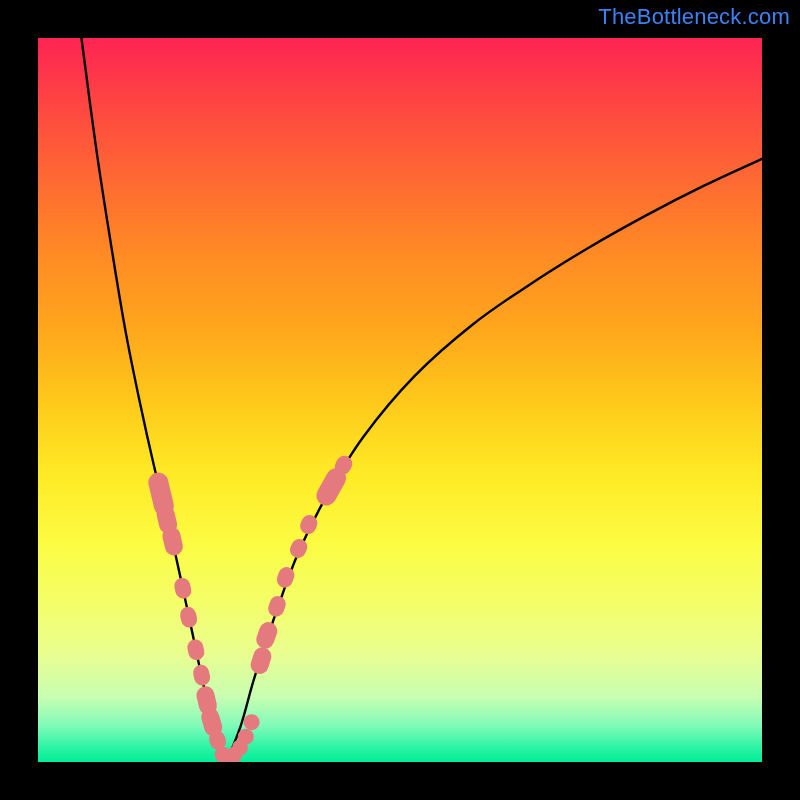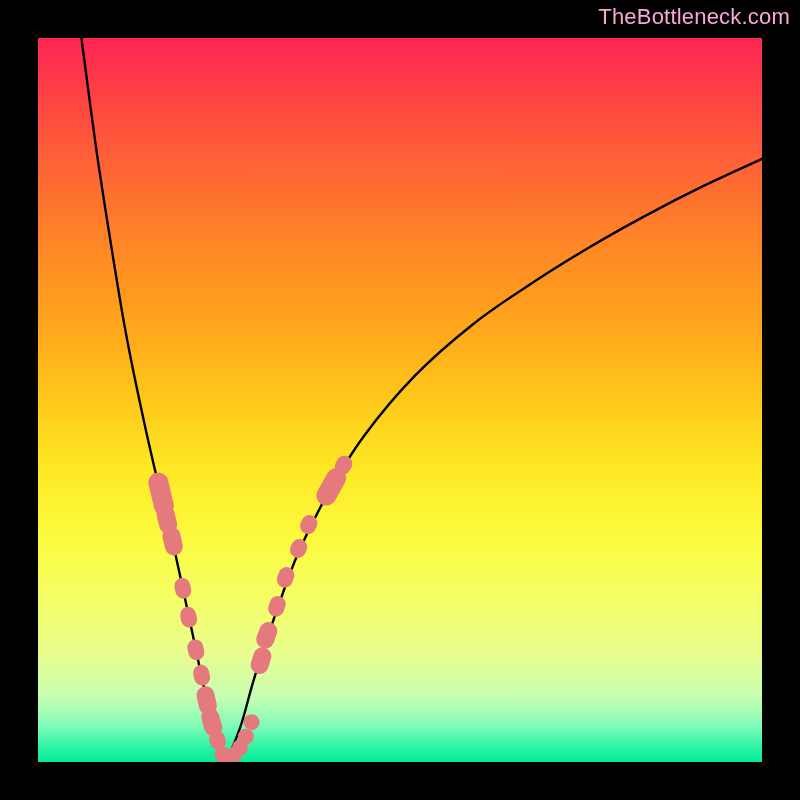--- a/index.html
+++ b/index.html
@@ -14,21 +14,21 @@
   .outer {
     position: relative;
     width: 800px;
     height: 800px;
     background: #000;
   }
   .watermark {
     position: absolute;
     top: 4px;
     right: 10px;
-    color: #f9a8d4;
+    color: #3b82f6;
     font-size: 22px;
     font-weight: 400;
     letter-spacing: 0.2px;
     z-index: 50;
   }
   .plot {
     position: absolute;
     left: 38px;
     top: 38px;
     width: 724px;

